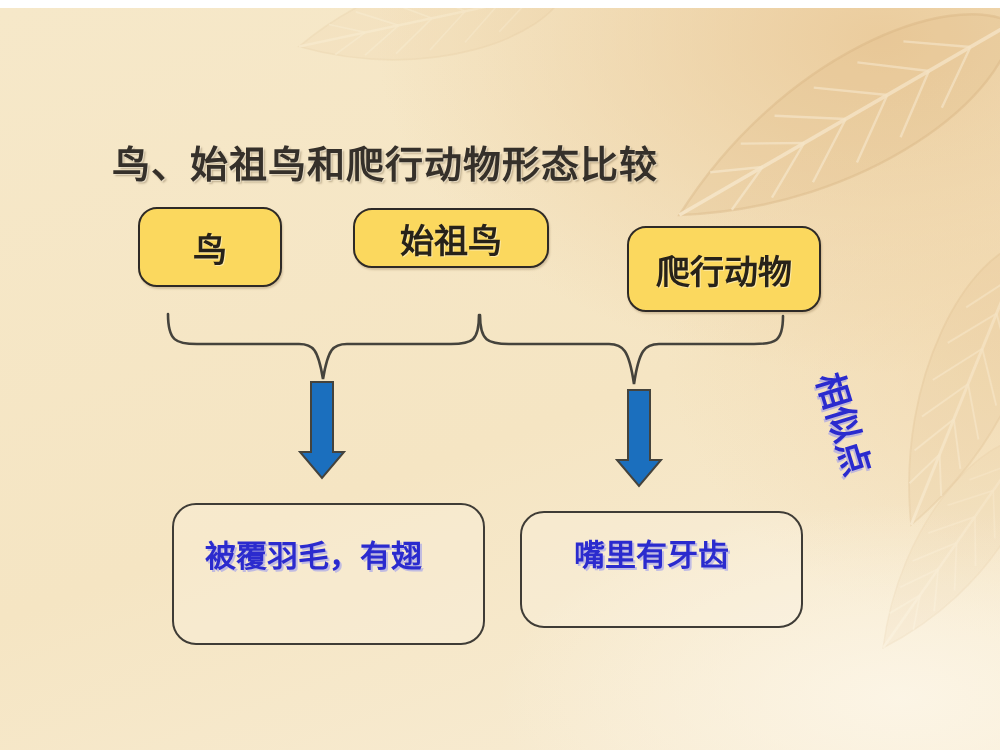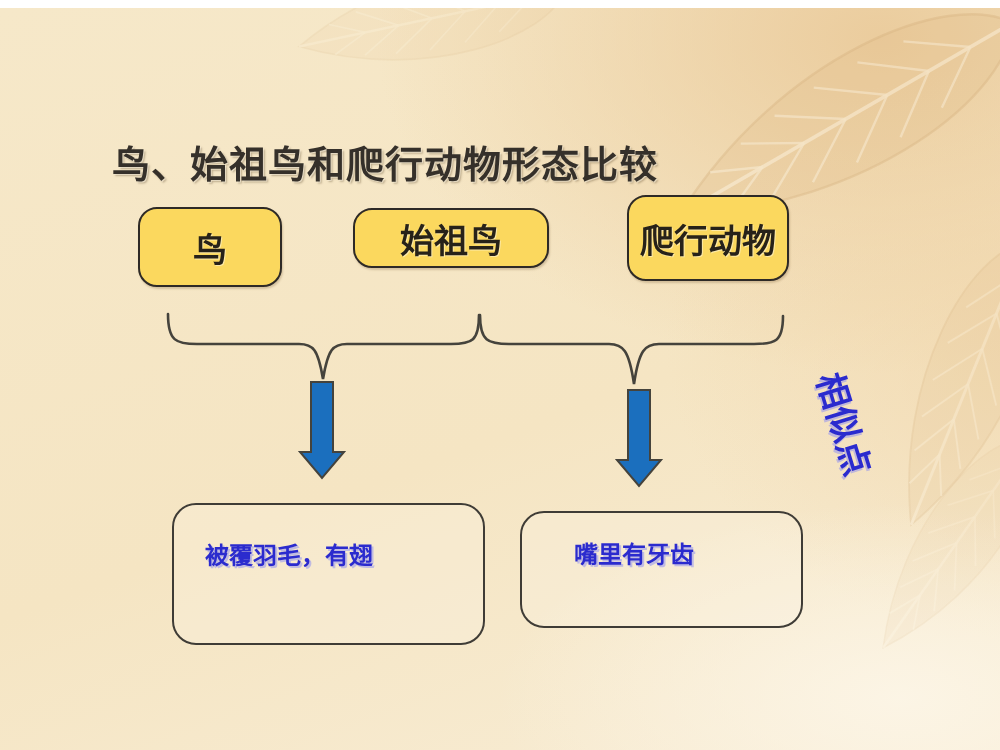--- a/index.html
+++ b/index.html
@@ -46,30 +46,30 @@
     display:flex;align-items:center;justify-content:center;
     box-shadow:1px 2px 2px rgba(110,85,45,0.25);
   }
   .cat-box .cat-label{
     font-size:34px;font-weight:bold;color:#272219;
     text-shadow:1px 1px 0 rgba(255,255,255,0.45);
     white-space:nowrap;
   }
   .cat-box-1{left:138px;top:199px;width:144px;height:80px;}
   .cat-box-2{left:353px;top:200px;width:196px;height:60px;}
-  .cat-box-3{left:627px;top:187px;width:162px;height:86px;}
+  .cat-box-3{left:627px;top:218px;width:194px;height:86px;}
 
   .feature-box{
     position:absolute;
     border:2px solid #3f3c36;
     border-radius:24px;
     background:rgba(253,246,231,0.28);
   }
   .feature-box .ftext{
-    font-size:24px;font-weight:bold;line-height:35px;
+    font-size:31px;font-weight:bold;line-height:35px;
     color:var(--text-blue);
     text-shadow:2px 2px 0 rgba(148,148,240,0.55);
   }
   .feature-box .fline{display:block;white-space:nowrap;}
   .feature-box-left{left:172px;top:495px;width:313px;height:142px;padding:34px 0 0 31px;}
   .feature-box-right{left:520px;top:503px;width:283px;height:117px;padding:25px 0 8px 52px;}
 
   .similar-note{
     position:absolute;left:793px;top:396px;width:108px;height:38px;
     display:flex;align-items:center;justify-content:center;

